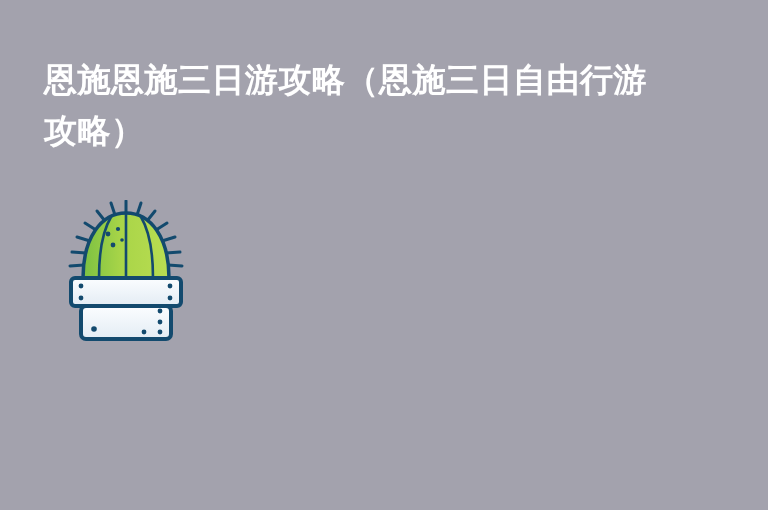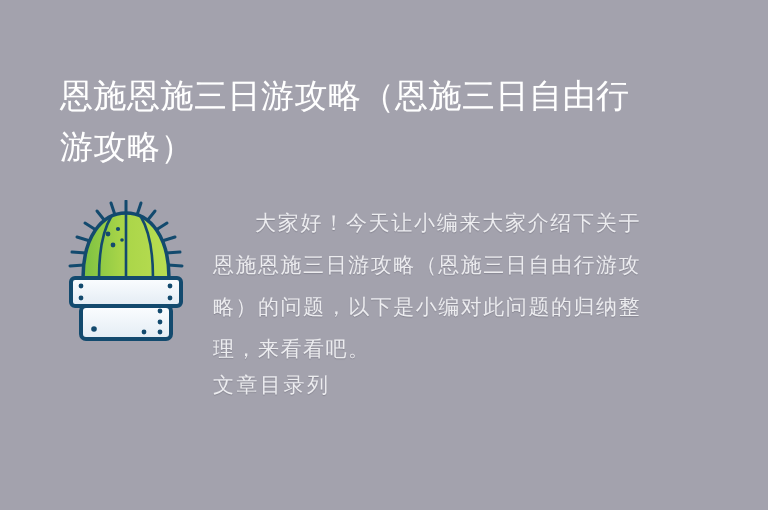--- a/index.html
+++ b/index.html
@@ -90,21 +90,21 @@
     letter-spacing: 2.5px;
     text-align: left;
   }
 </style>
 </head>
 <body>
 
 <div id="page">
 
   <div id="title-block">
-    <h1 id="title-text" style="margin:16px;font-weight:400;">恩施恩施三日游攻略（恩施三日自由行游攻略）</h1>
+    <h1 id="title-text" style="margin:0;font-weight:700;">恩施恩施三日游攻略（恩施三日自由行游攻略）</h1>
   </div>
 
   <div id="article-row">
 
     <div id="cactus-figure">
       <svg viewBox="0 0 120 142" xmlns="http://www.w3.org/2000/svg">
         <defs>
           <linearGradient id="cactusGrad" x1="0" y1="0" x2="1" y2="0">
             <stop offset="0%" stop-color="#7cc142"></stop>
             <stop offset="45%" stop-color="#a9d548"></stop>
@@ -162,19 +162,15 @@
         <g fill="#134a6e">
           <circle cx="94" cy="111" r="2.4"></circle>
           <circle cx="94" cy="122" r="2.4"></circle>
           <circle cx="94" cy="132" r="2.4"></circle>
           <circle cx="28" cy="129" r="2.8"></circle>
           <circle cx="78" cy="132" r="2.4"></circle>
         </g>
       </svg>
     </div>
 
-    <div id="article-text-block">
-      <p class="para indent">大家好！今天让小编来大家介绍下关于恩施恩施三日游攻略（恩施三日自由行游攻略）的问题，以下是小编对此问题的归纳整理，来看看吧。</p>
-      <p class="para tight">文章目录列</p>
-    </div>
 
   </div>
 </div>
 
 </body></html>

